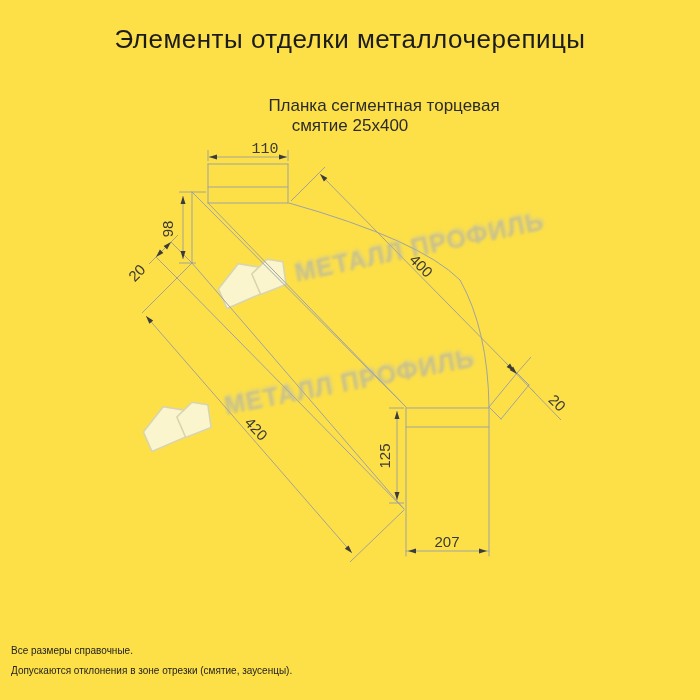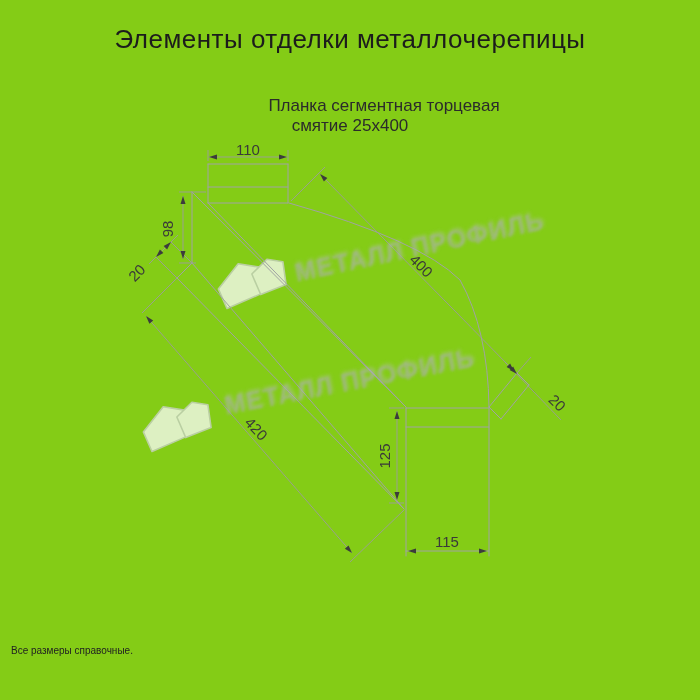--- a/index.html
+++ b/index.html
@@ -1,16 +1,16 @@
 <!DOCTYPE html>
 <html><head>
 <meta charset="utf-8">
 <style>
   html,body{margin:0;padding:0;background:#fff;}
-  #canvas{position:relative;width:700px;height:700px;background:#84cc16;overflow:hidden;
+  #canvas{position:relative;width:700px;height:700px;background:#fde047;overflow:hidden;
           font-family:"Liberation Sans", sans-serif;}
   #drawing-svg{position:absolute;left:0;top:0;}
   .abs{position:absolute;}
   .title{left:0;top:24px;width:700px;text-align:center;font-size:26px;color:#1c1c1c;letter-spacing:.5px;}
   .subtitle{left:0;width:700px;text-align:center;font-size:17px;color:#2b2b2b;}
   .sub1{top:96px;padding-left:34px;} .sub2{top:116px;}
   .dim{width:44px;height:18px;line-height:18px;text-align:center;font-size:15px;color:#3a3a3a;}
   .r90n{transform:rotate(-90deg);} .r45{transform:rotate(45deg);} .r45n{transform:rotate(-45deg);}
   .r47{transform:rotate(47deg);}
   .wm{white-space:nowrap;font-size:25px;font-weight:bold;letter-spacing:1px;color:rgba(170,174,174,.50);
@@ -90,23 +90,24 @@
     </g>
   </svg>
 
   <div class="abs wm wm1">МЕТАЛЛ ПРОФИЛЬ</div>
   <div class="abs wm wm2">МЕТАЛЛ ПРОФИЛЬ</div>
 
   <div class="abs title">Элементы отделки металлочерепицы</div>
   <div class="abs subtitle sub1">Планка сегментная торцевая</div>
   <div class="abs subtitle sub2">смятие 25х400</div>
 
-  <div class="abs dim" style="left:226px;top:141px;">110</div>
+  <div class="abs dim" style="left:243px;top:141px;font-family:Liberation Mono, monospace;">110</div>
   <div class="abs dim r90n" style="left:146px;top:220px;">98</div>
   <div class="abs dim r45n" style="left:115px;top:264px;">20</div>
   <div class="abs dim r45" style="left:399px;top:257px;">400</div>
   <div class="abs dim r45" style="left:535px;top:394px;">20</div>
   <div class="abs dim r47" style="left:234px;top:420px;">420</div>
   <div class="abs dim r90n" style="left:363px;top:447px;">125</div>
-  <div class="abs dim" style="left:425px;top:533px;">115</div>
+  <div class="abs dim" style="left:425px;top:533px;">207</div>
 
   <div class="abs note note1">Все размеры справочные.</div>
+  <div class="abs note note2">Допускаются отклонения в зоне отрезки (смятие, заусенцы).</div>
 </div>
 
 </body></html>

